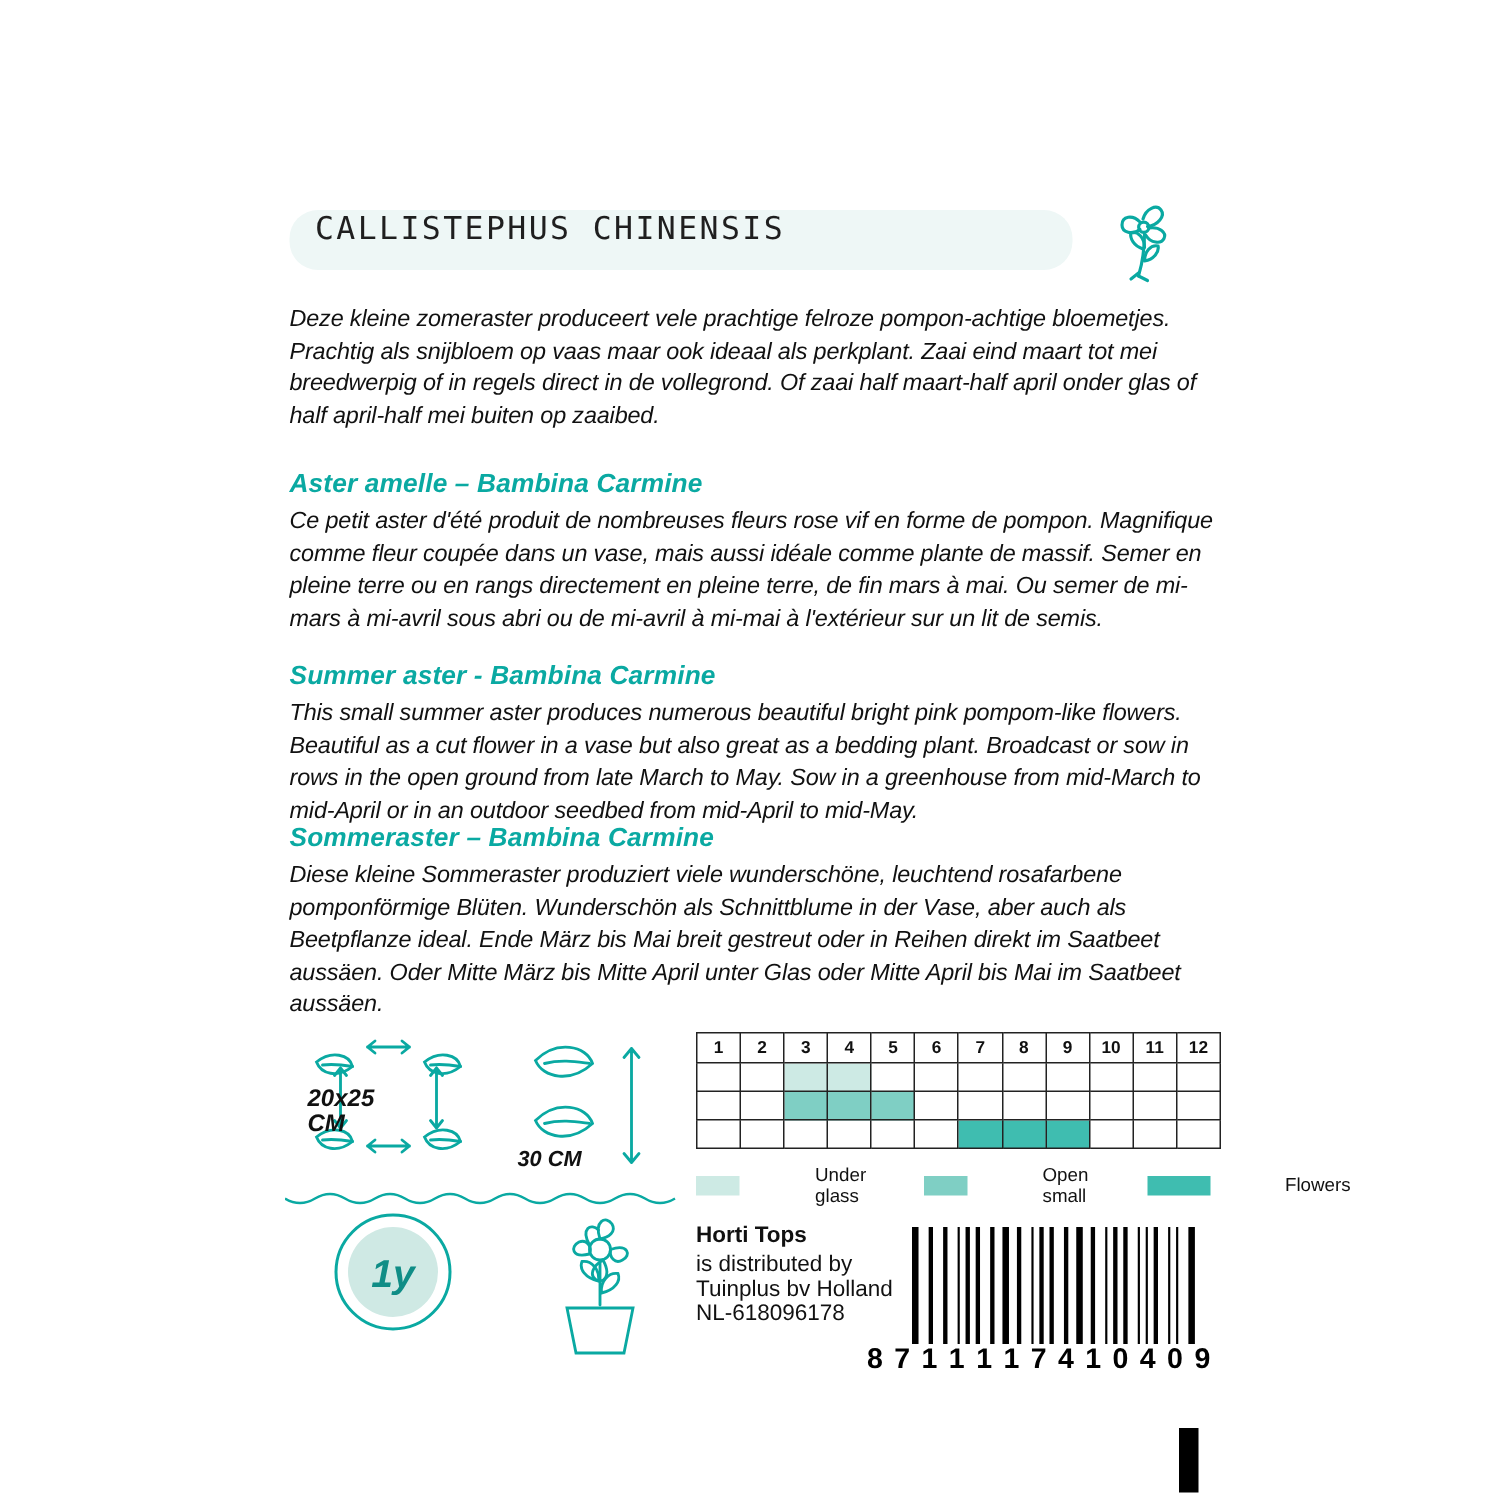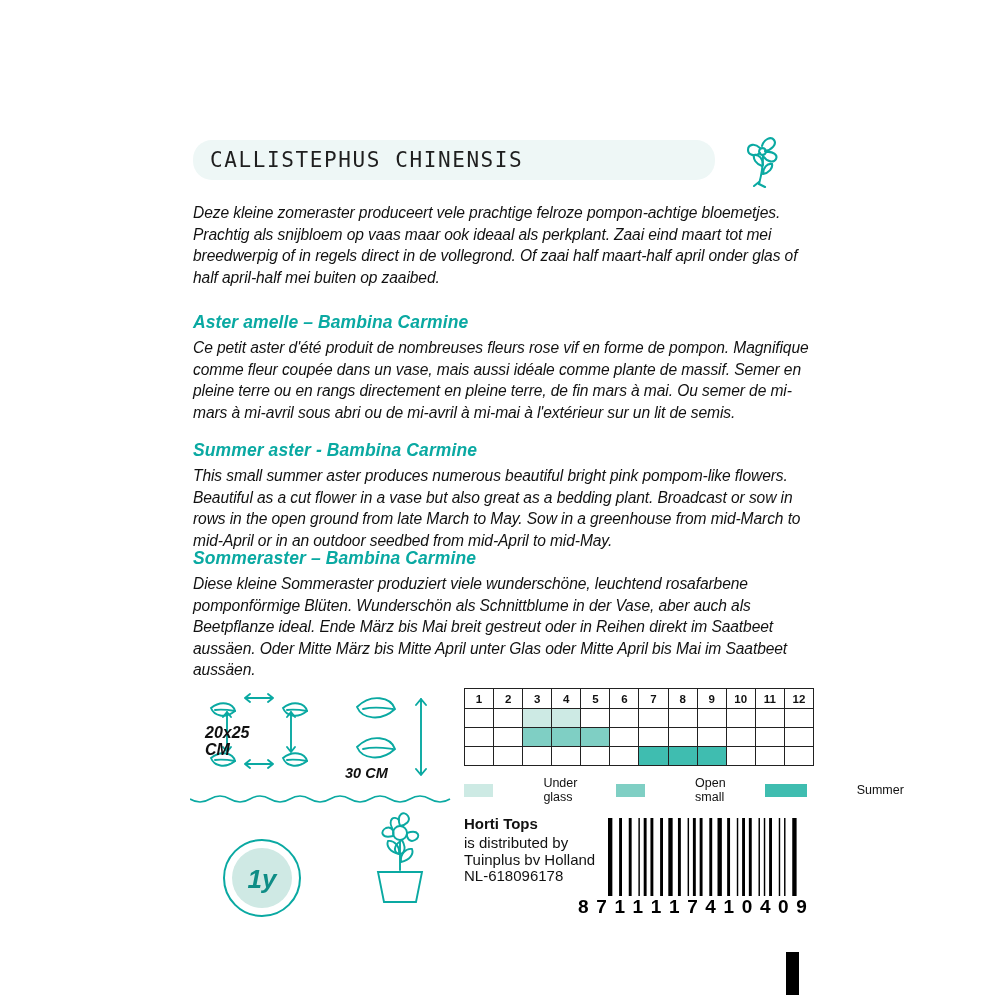--- a/index.html
+++ b/index.html
@@ -16,21 +16,21 @@
     overflow: hidden;
   }
 
   
   .title-bar {
     position: absolute;
     left: 193px; top: 140px;
     width: 522px; height: 40px;
     background: #eef7f6;
     display: flex;
-    align-items: center;
+    align-items: flex-start;
     border-radius: 19px;
   }
   .title-bar .title-text {
     padding-left: 17px;
     font-family: "DejaVu Sans Mono", monospace;
     font-size: 21px;
     letter-spacing: 1.6px;
     color: #1f1f1f;
   }
   .flower-logo {
@@ -89,21 +89,21 @@
 
   .height-icon { left: 150px; top: 5px; width: 130px; height: 115px; }
   .height-label {
     position: absolute;
     left: 160px; top: 85px;
     font-family: "Liberation Sans", sans-serif;
     font-size: 14.5px; font-weight: bold; font-style: italic;
     color: #111;
   }
 
-  .cycle-icon { left: 15px; top: 146px; width: 125px; height: 105px; text-align: center; }
+  .cycle-icon { left: 15px; top: 116px; width: 125px; height: 105px; text-align: center; }
   .pot-icon { left: 155px; top: 128px; width: 120px; height: 108px; }
 
   
   .month-table {
     position: absolute;
     left: 279px; top: 8px;
     width: 350px;
   }
   table.months {
     border-collapse: collapse;
@@ -364,21 +364,21 @@
         <div class="item">
           <span class="sw" style="background: rgb(205, 234, 228);"></span>
           <span>Under glass</span>
         </div>
         <div class="item">
           <span class="sw" style="background: rgb(127, 207, 196);"></span>
           <span>Open small</span>
         </div>
         <div class="item">
           <span class="sw" style="background: rgb(63, 189, 176);"></span>
-          <span>Summer</span>
+          <span>Flowers</span>
         </div>
       </div>
   </div>
 
   <div class="footer-text">
     <div class="brand">Horti Tops</div>
     <div class="line">is distributed by</div>
     <div class="line">Tuinplus bv Holland</div>
     <div class="line">NL-618096178</div>
   </div>

